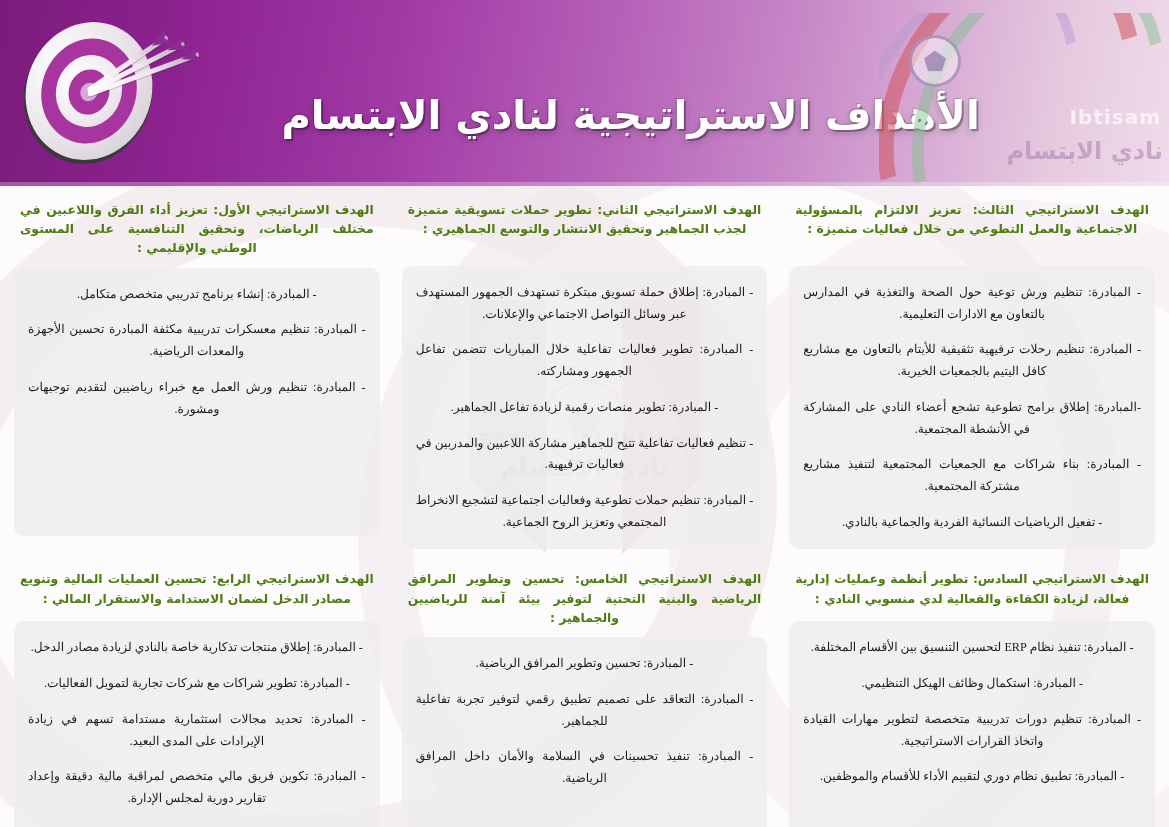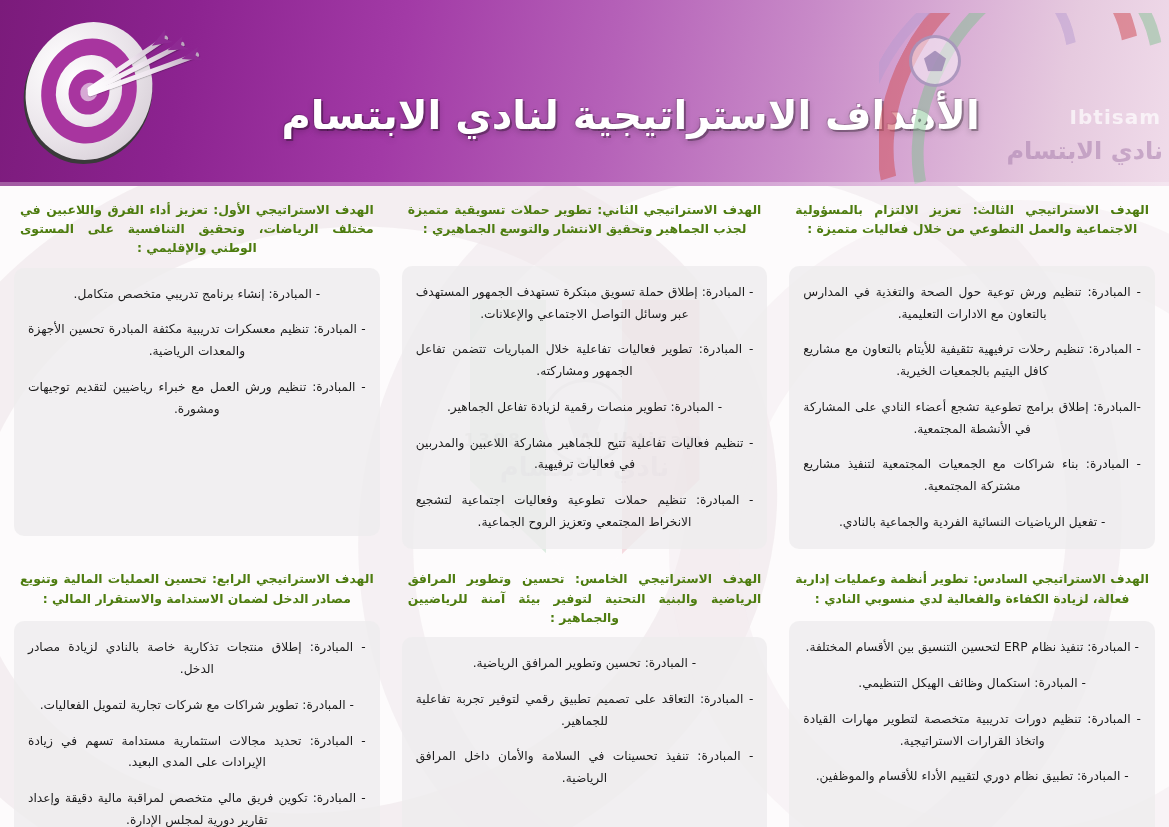--- a/index.html
+++ b/index.html
@@ -284,20 +284,21 @@
     text-align-last: center;
     padding: 0 6px 10px 6px;
     min-height: 66px;
   }
 
   .obj-card {
     background: rgba(238,236,238,0.80);
     border-radius: 10px;
     padding: 16px 14px;
     min-height: 268px;
+    font-family: Liberation Serif, serif;
   }
 
   .init-list { list-style: none; }
   .init-item {
     color: #1c1c1c;
     font-size: 12.2px;
     line-height: 1.78;
     text-align: justify;
     text-align-last: center;
     margin-bottom: 14px;

